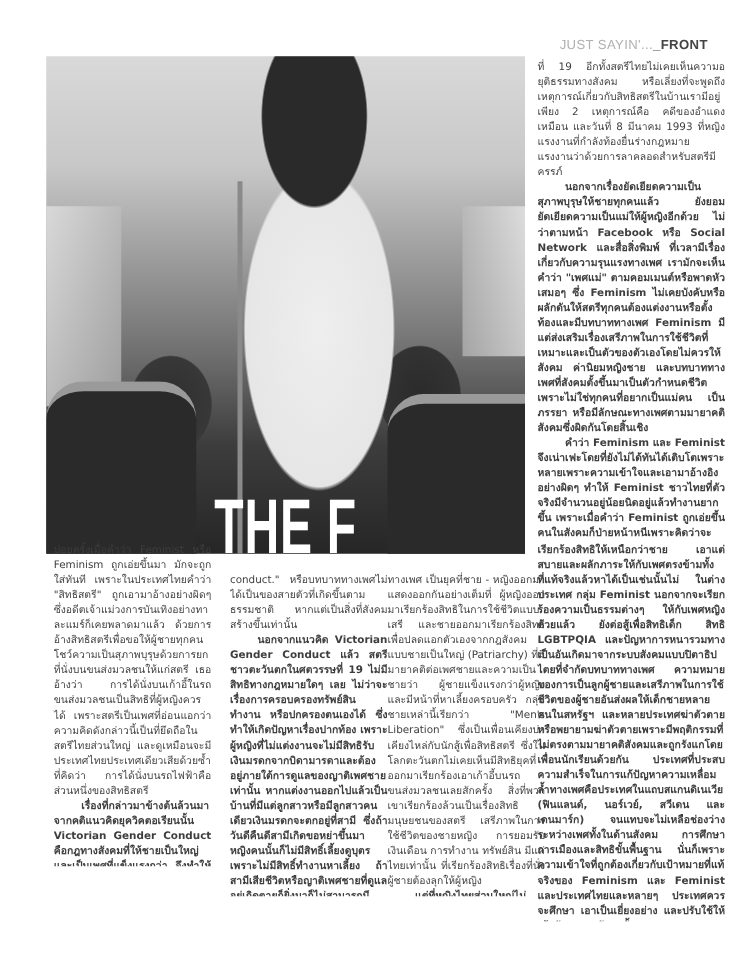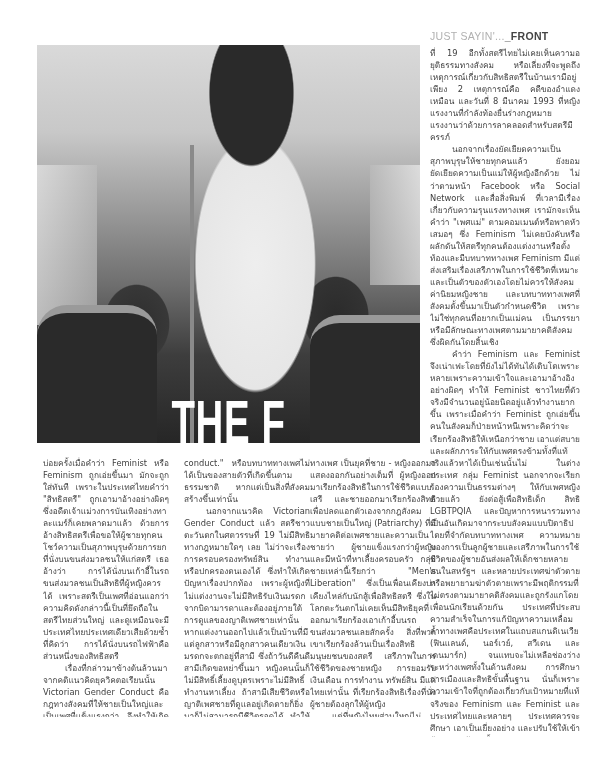--- a/index.html
+++ b/index.html
@@ -2,21 +2,21 @@
 <html><head>
 <meta charset="utf-8">
 <style>
   * { margin:0; padding:0; box-sizing:border-box; }
   html, body { width:600px; height:780px; background:#ffffff; overflow:hidden; }
   body { position:relative; font-family:"DejaVu Sans", sans-serif; color:#3a3a3a; }
 
   .header {
     position:absolute; top:30px; left:430px; width:170px; height:14px;
     font-family:"Liberation Sans", sans-serif; font-size:10.5px; letter-spacing:0.3px;
-    text-align:left; padding-right:16px; white-space:nowrap;
+    text-align:center; padding-right:16px; white-space:nowrap;
   }
   .header .sec { color:#b0b0b0; }
   .header .cur { color:#444; font-weight:bold; }
 
   .photo {
     position:absolute; left:37px; top:45px; width:383px; height:398px; overflow:hidden;
     background:
       radial-gradient(ellipse 18% 30% at 56% 12%, #2a2a2a 0%, #2a2a2a 60%, transparent 62%),
       radial-gradient(ellipse 22% 45% at 57% 55%, #eeeeee 0%, #e6e6e6 70%, transparent 72%),
       radial-gradient(ellipse 14% 16% at 78% 68%, #2b2b2b 0%, #333 60%, transparent 62%),
@@ -34,23 +34,23 @@
     font-family:"Liberation Sans", sans-serif; font-weight:bold; color:#ffffff;
     font-size:62px; line-height:64px; letter-spacing:1px;
     transform:scaleX(0.62); transform-origin:center;
   }
 
   .col {
     position:absolute; font-size:8.3px; line-height:12.05px; color:#3e3e3e;
     text-align:justify; overflow:hidden;
   }
   .col p { margin:0; }
-  .col p.indent { text-indent:22px; }
+  .col p.indent { text-indent:22px;font-weight:bold; }
   .col-r { left:430px; top:47px; width:150px; height:690px; }
-  .col-1 { left:43px; top:457px; width:130px; height:260px; }
+  .col-1 { left:43px; top:433px; width:130px; height:260px; }
   .col-2 { left:184px; top:457px; width:130px; height:260px; }
   .col-3 { left:310px; top:457px; width:130px; height:260px; }
   .col-1, .col-2, .col-3 { width:126px; }
 
   .page-num {
     position:absolute; left:560px; top:796px; font-family:"Liberation Sans", sans-serif;
     font-size:8px; color:#888;
   }
 </style>
 </head>

